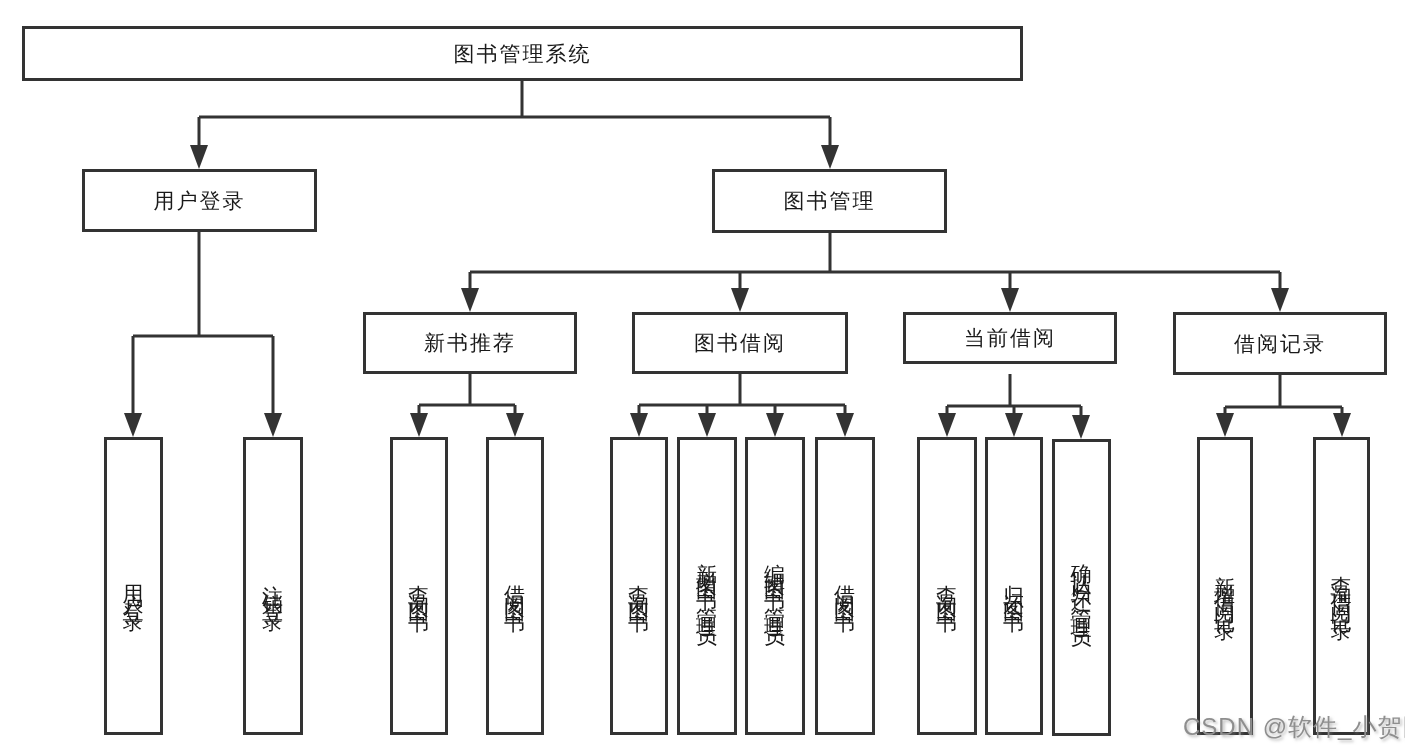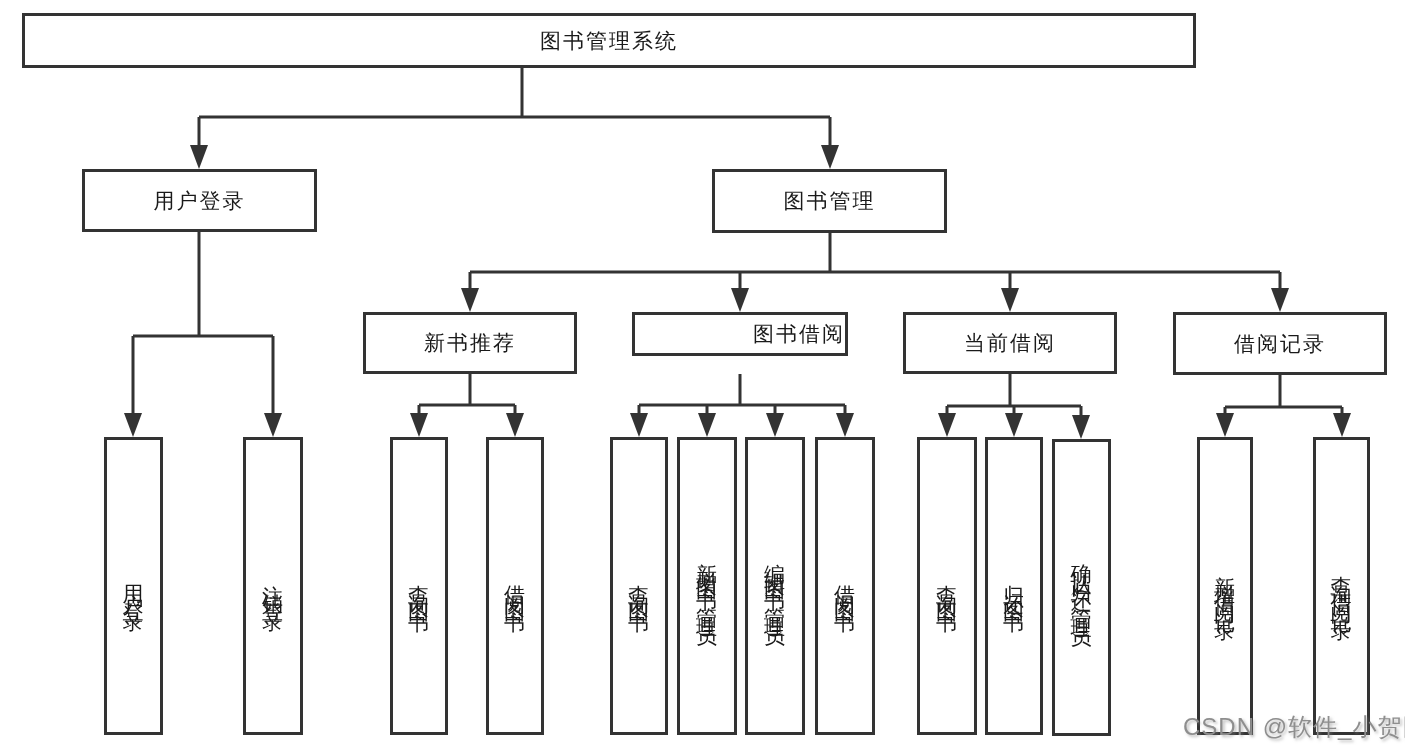--- a/index.html
+++ b/index.html
@@ -83,38 +83,38 @@
       <path d="M766 413 L784 413 L775 437 Z"></path>
       <path d="M836 413 L854 413 L845 437 Z"></path>
       <path d="M938 413 L956 413 L947 437 Z"></path>
       <path d="M1005 413 L1023 413 L1014 437 Z"></path>
       <path d="M1072 415 L1090 415 L1081 439 Z"></path>
       <path d="M1216 413 L1234 413 L1225 437 Z"></path>
       <path d="M1333 413 L1351 413 L1342 437 Z"></path>
     </g>
   </svg>
 
-  <div class="box" style="left:22px; top:13px; width:1174px; height:55px;">
+  <div class="box" style="left:22px; top:26px; width:1001px; height:55px;">
     <span>图书管理系统</span>
   </div>
 
   <div class="box" style="left:82px; top:169px; width:235px; height:63px;">
     <span>用户登录</span>
   </div>
   <div class="box" style="left:712px; top:169px; width:235px; height:64px;">
     <span>图书管理</span>
   </div>
 
   <div class="box" style="left:363px; top:312px; width:214px; height:62px;">
     <span>新书推荐</span>
   </div>
-  <div class="box" style="left:632px; top:312px; width:216px; height:44px;justify-content:flex-end;">
+  <div class="box" style="left:632px; top:312px; width:216px; height:62px;">
     <span>图书借阅</span>
   </div>
-  <div class="box" style="left:903px; top:312px; width:214px; height:62px;align-items:center;">
+  <div class="box" style="left:903px; top:312px; width:214px; height:52px;align-items:center;">
     <span>当前借阅</span>
   </div>
   <div class="box" style="left:1173px; top:312px; width:214px; height:63px;text-align:center;">
     <span>借阅记录</span>
   </div>
 
   <div class="box vert" style="left:104px; top:437px; width:59px; height:298px;">
     <span>用户登录</span>
   </div>
   <div class="box vert" style="left:243px; top:437px; width:60px; height:298px;">

